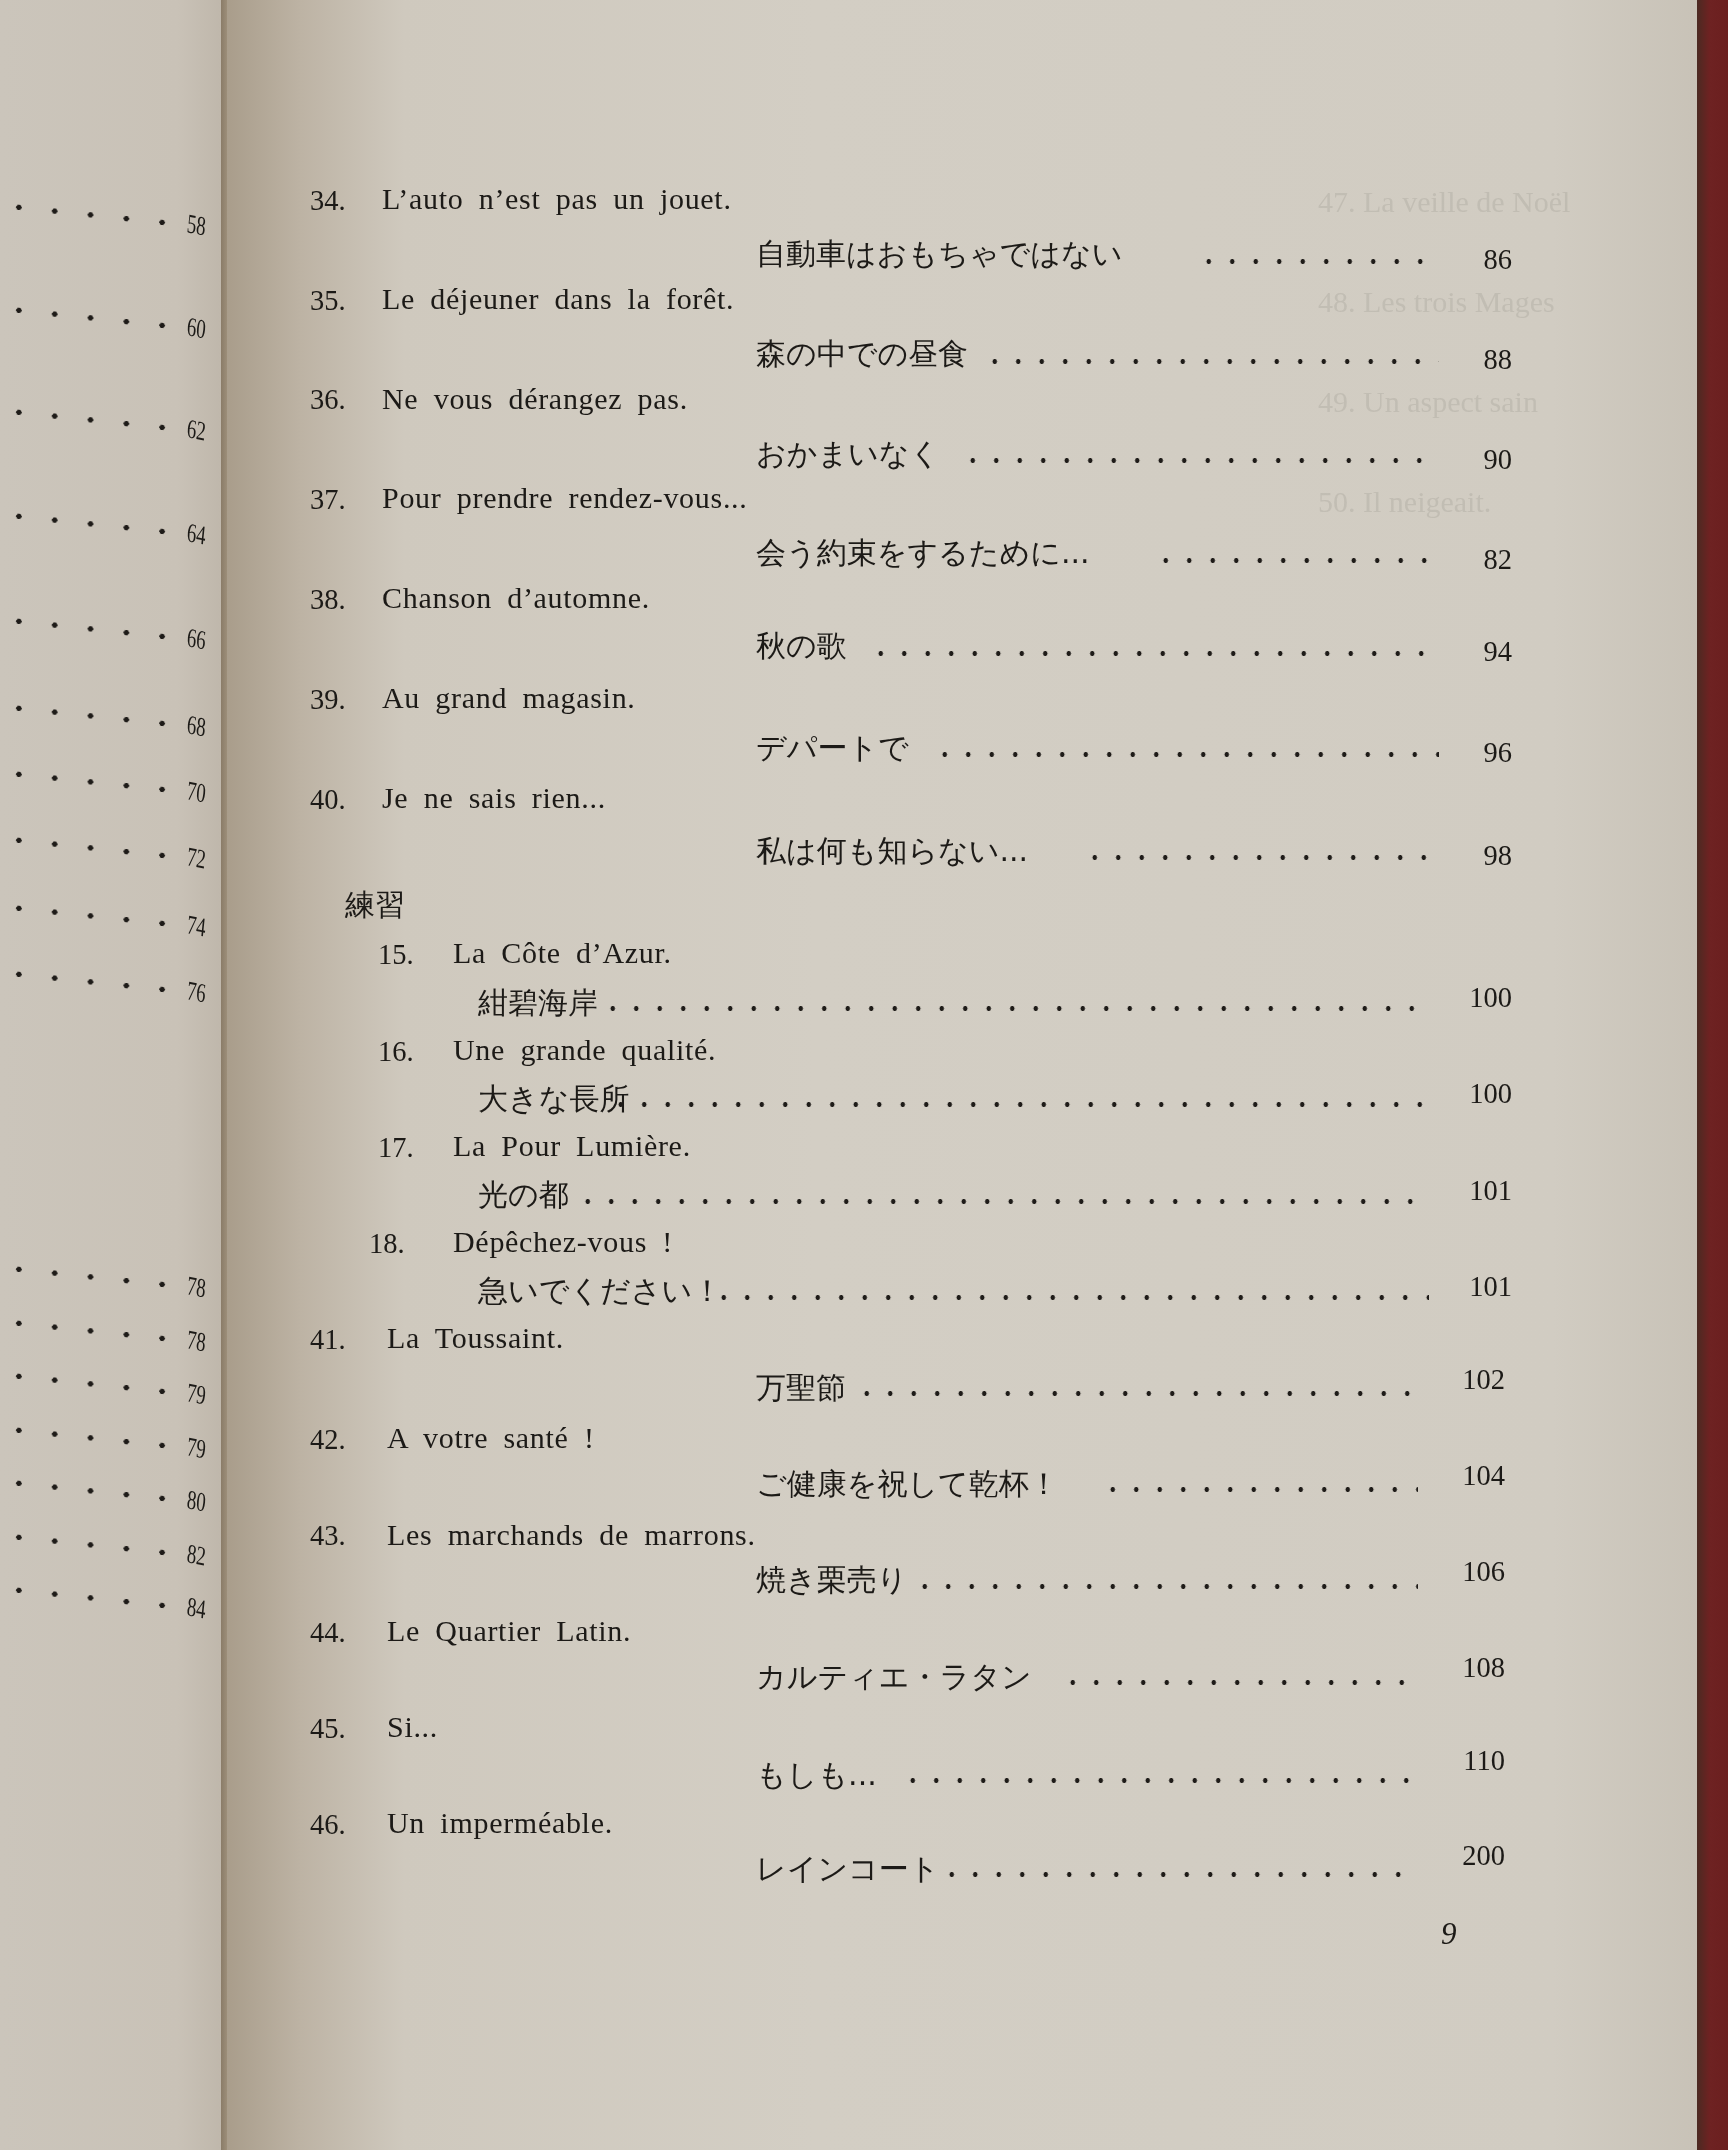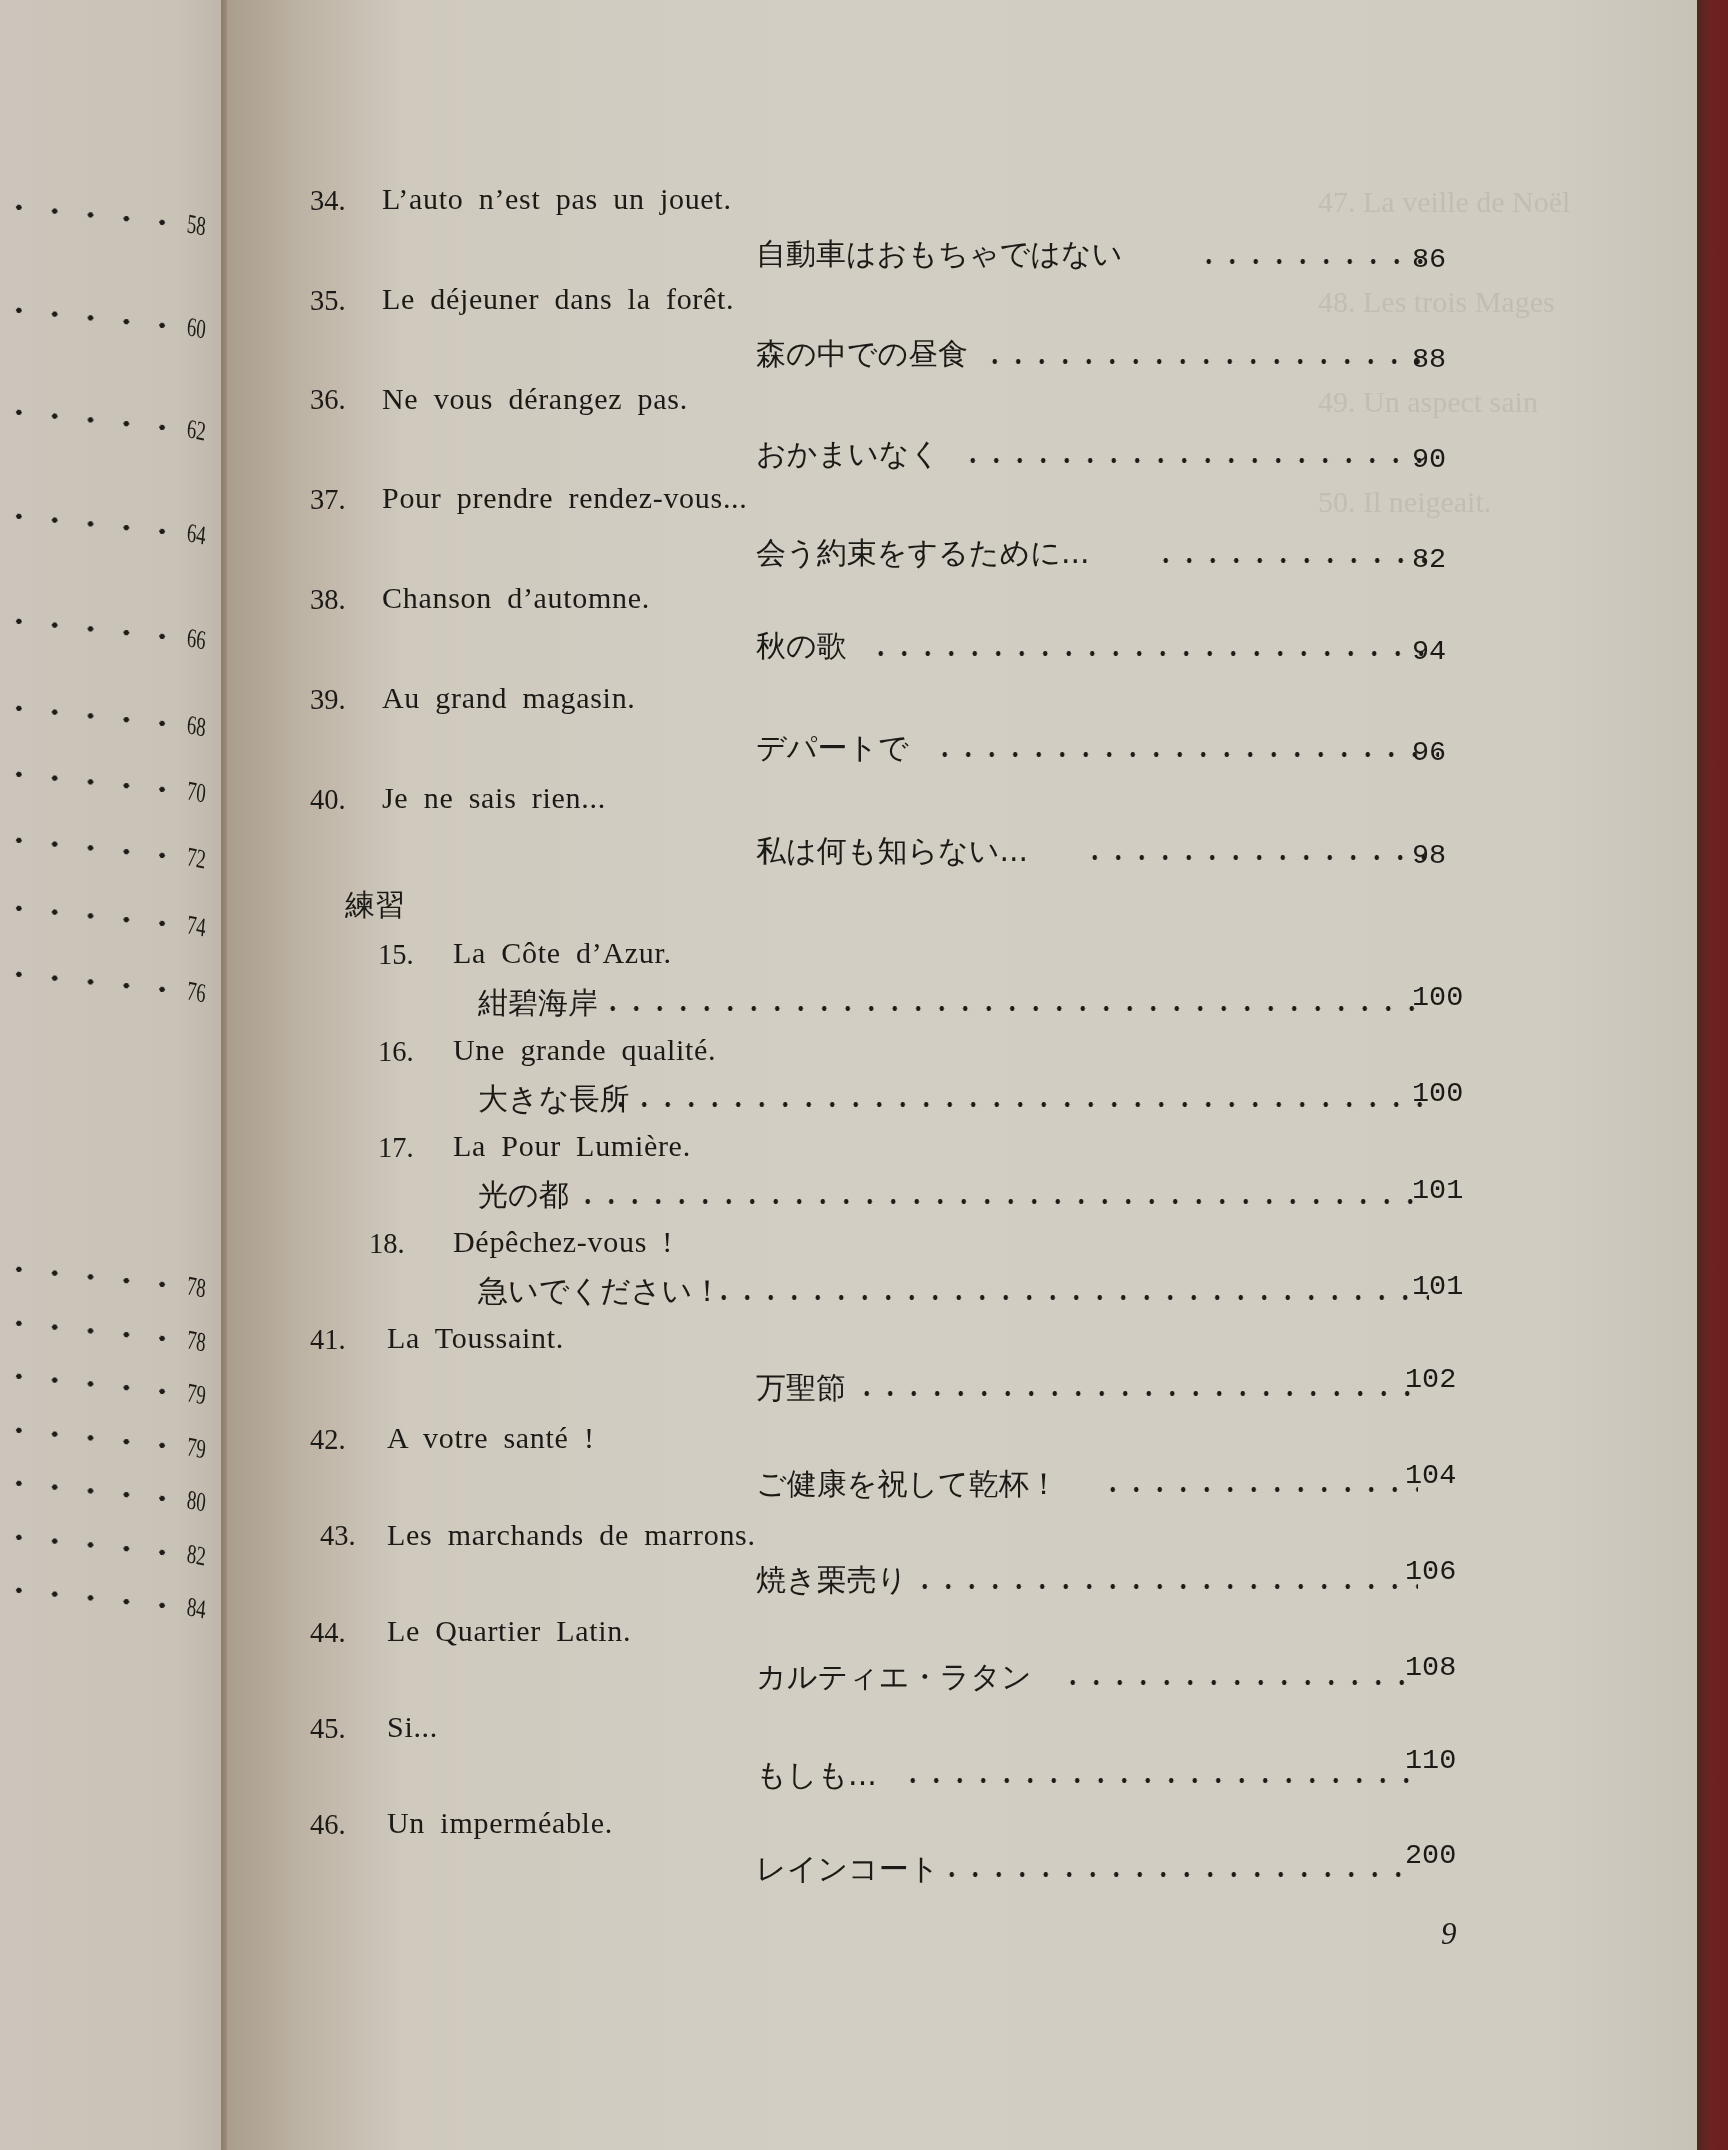--- a/index.html
+++ b/index.html
@@ -42,21 +42,21 @@
     position: absolute; white-space: nowrap; line-height: 1;
   }
   .entry-num { font-size: 28.5px; }
   .entry-fr { font-size: 30px; letter-spacing: 0.7px; word-spacing: 7.1px; }
   .entry-jp { font-size: 30px; font-family: "DejaVu Sans", sans-serif; }
   .leader {
     position: absolute; height: 8.6px;
     background-image: radial-gradient(circle, #1e1b18 2.1px, transparent 2.6px);
     background-size: 23.5px 8.6px; background-repeat: repeat-x; background-position: left center;
   }
-  .page-ref { font-size: 28.5px; text-align: left; width: 100px; font-family: Liberation Mono, monospace; }
+  .page-ref { font-size: 28.5px; text-align: right; width: 100px; }
   .section-title { font-size: 30px; font-family: "DejaVu Sans", sans-serif; }
   .folio { font-size: 31px; font-style: italic; }
   .faint {
     position: absolute; color: rgba(60,55,50,0.10); font-size: 30px; white-space: nowrap;
   }
 </style>
 </head>
 <body>
 
 <div class="left-page">
@@ -212,21 +212,21 @@
   <span class="entry-jp" style="left:529px;top:1373px">万聖節</span>
   <div class="leader" style="left:628px;top:1389px;width:563px"></div>
   <span class="page-ref" style="left:1178px;top:1366px">102</span>
 
   <span class="entry-num" style="left:83px;top:1426px">42.</span>
   <span class="entry-fr" style="left:160px;top:1423px">A votre santé !</span>
   <span class="entry-jp" style="left:529px;top:1469px">ご健康を祝して乾杯！</span>
   <div class="leader" style="left:874px;top:1485px;width:317px"></div>
   <span class="page-ref" style="left:1178px;top:1462px">104</span>
 
-  <span class="entry-num" style="left:93px;top:1522px">43.</span>
+  <span class="entry-num" style="left:83px;top:1522px">43.</span>
   <span class="entry-fr" style="left:160px;top:1520px">Les marchands de marrons.</span>
   <span class="entry-jp" style="left:529px;top:1565px">焼き栗売り</span>
   <div class="leader" style="left:686px;top:1582px;width:505px"></div>
   <span class="page-ref" style="left:1178px;top:1558px">106</span>
 
   <span class="entry-num" style="left:83px;top:1619px">44.</span>
   <span class="entry-fr" style="left:160px;top:1616px">Le Quartier Latin.</span>
   <span class="entry-jp" style="left:529px;top:1662px">カルティエ・ラタン</span>
   <div class="leader" style="left:834px;top:1678px;width:357px"></div>
   <span class="page-ref" style="left:1178px;top:1654px">108</span>

